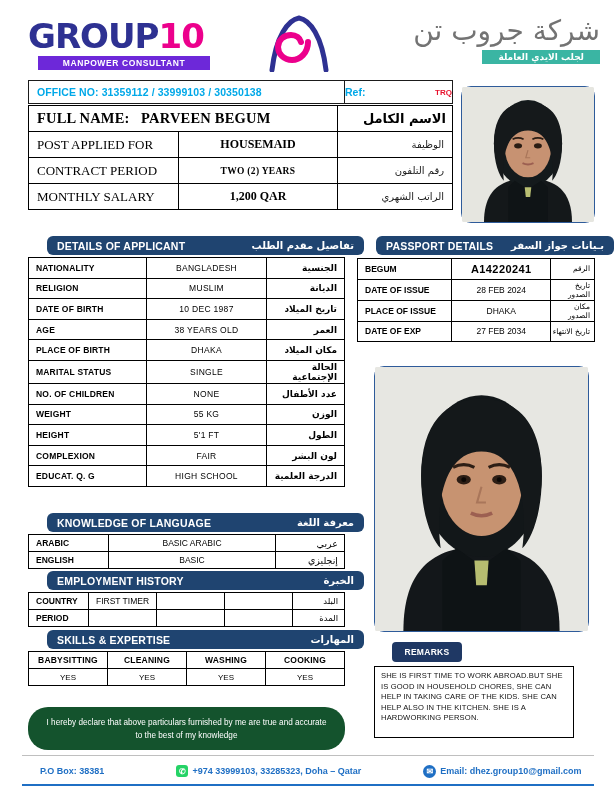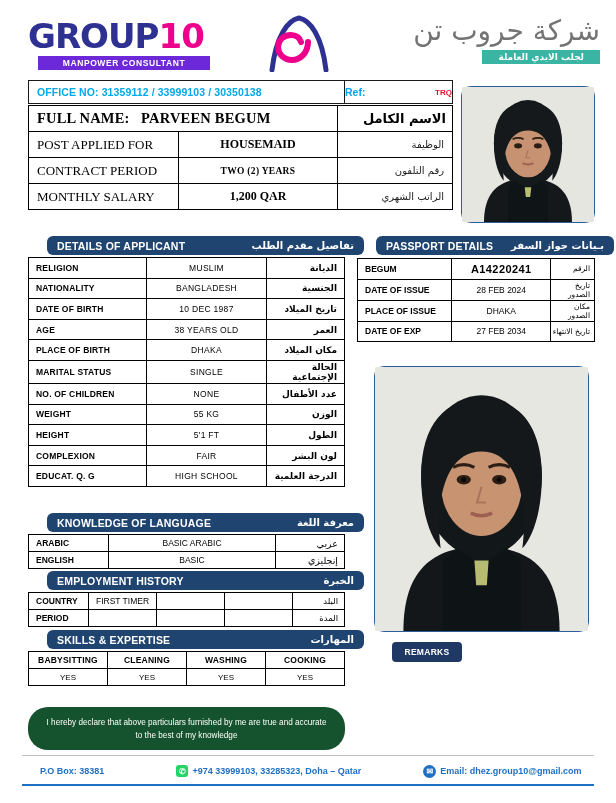--- a/index.html
+++ b/index.html
@@ -223,28 +223,28 @@
   </div>
 
   <div class="banner" style="left:28px; top:236px; width:317px;">
     <span class="en">DETAILS OF APPLICANT</span>
     <span class="ar">تفاصيل مقدم الطلب</span>
   </div>
 
   <table class="grid" style="left:28px; top:257px; width:317px;">
     <tbody>
       <tr>
+        <td class="g-label">NATIONALITY</td>
+        <td class="g-val">BANGLADESH</td>
+        <td class="g-ar">الجنسية</td>
+      </tr>
+      <tr>
         <td class="g-label">RELIGION</td>
         <td class="g-val">MUSLIM</td>
         <td class="g-ar">الديانة</td>
-      </tr>
-      <tr>
-        <td class="g-label">NATIONALITY</td>
-        <td class="g-val">BANGLADESH</td>
-        <td class="g-ar">الجنسية</td>
       </tr>
       <tr>
         <td class="g-label">DATE OF BIRTH</td>
         <td class="g-val">10 DEC 1987</td>
         <td class="g-ar">تاريخ الميلاد</td>
       </tr>
       <tr>
         <td class="g-label">AGE</td>
         <td class="g-val">38 YEARS OLD</td>
         <td class="g-ar">العمر</td>
@@ -399,20 +399,21 @@
         <td class="sk-val">YES</td>
         <td class="sk-val">YES</td>
         <td class="sk-val">YES</td>
       </tr>
     </tbody>
   </table>
 
   <div class="declare">I hereby declare that above particulars furnished by me are true and accurate to the best of my knowledge</div>
 
   <div class="remarks-tag">REMARKS</div>
+  <div class="remarks-box">SHE IS FIRST TIME TO WORK ABROAD.BUT SHE IS GOOD IN HOUSEHOLD CHORES, SHE CAN HELP IN TAKING CARE OF THE KIDS. SHE CAN HELP ALSO IN THE KITCHEN. SHE IS A HARDWORKING PERSON.</div>
 
   <div class="footer-rule"></div>
   <div class="footer">
     <span class="f-item f-pobox">P.O Box: 38381</span>
     <span class="f-item f-phone">
       <span class="ico-wa">✆</span>
       <span>+974 33999103, 33285323, Doha – Qatar</span>
     </span>
     <span class="f-item f-email">
       <span class="ico-mail">✉</span>

